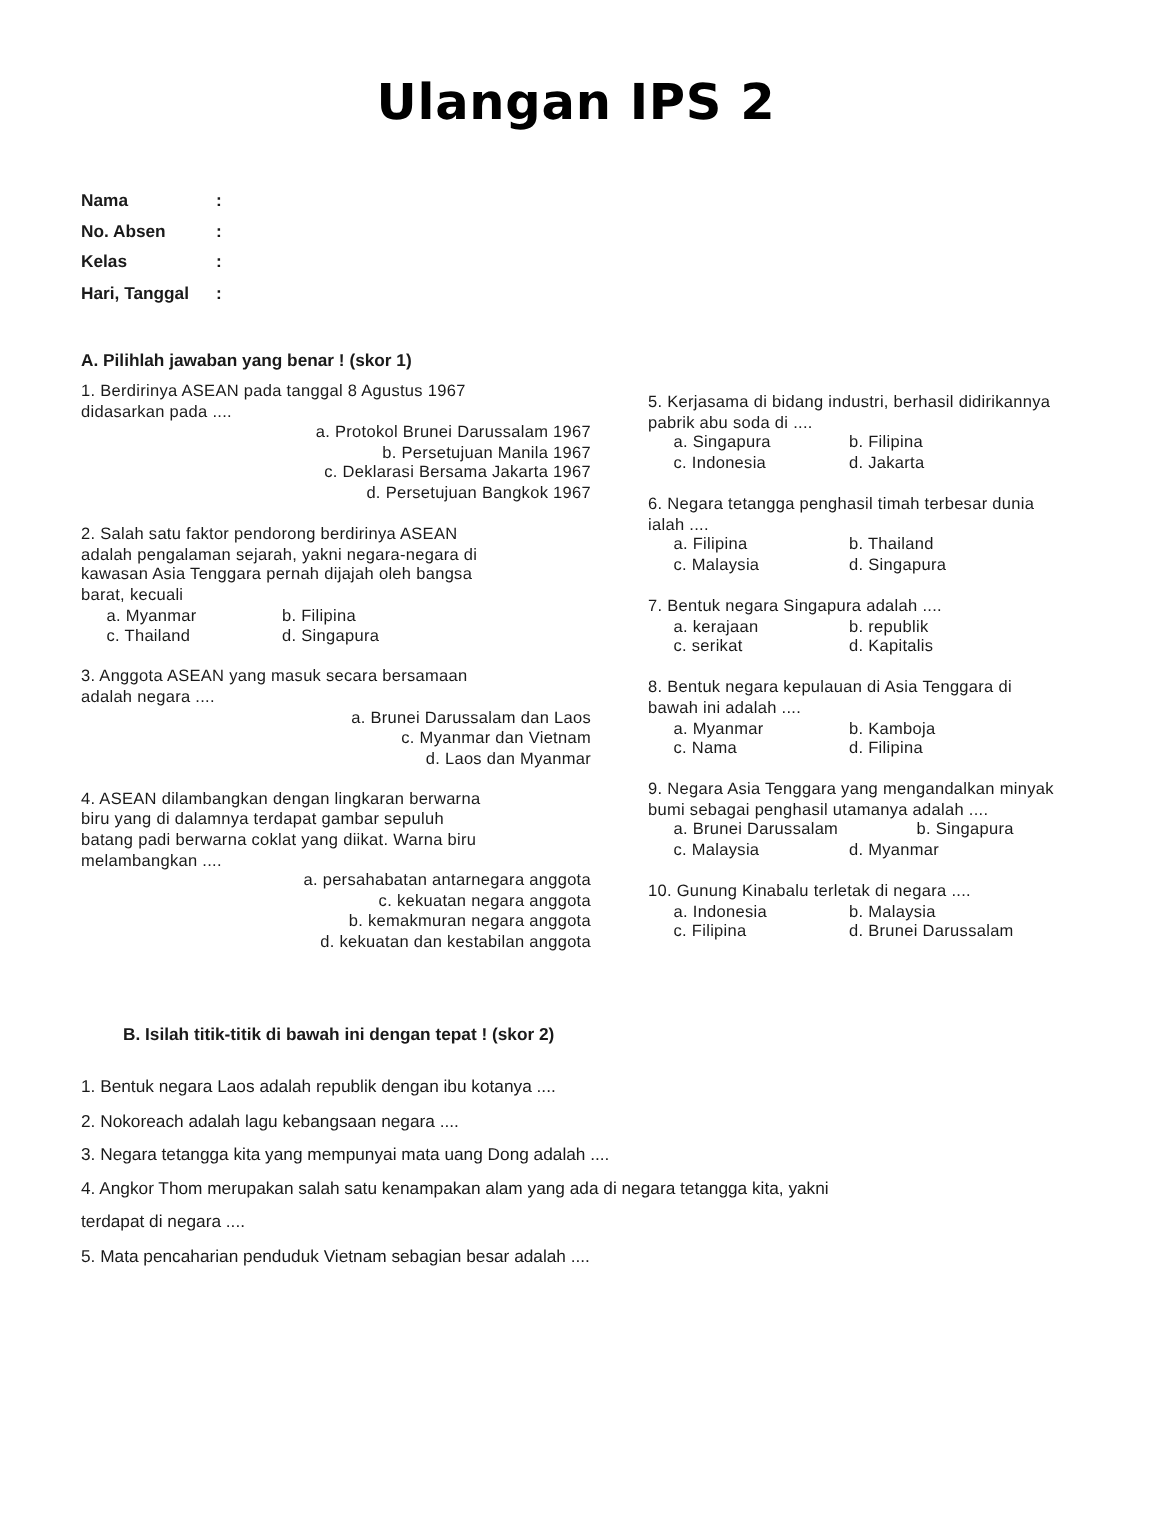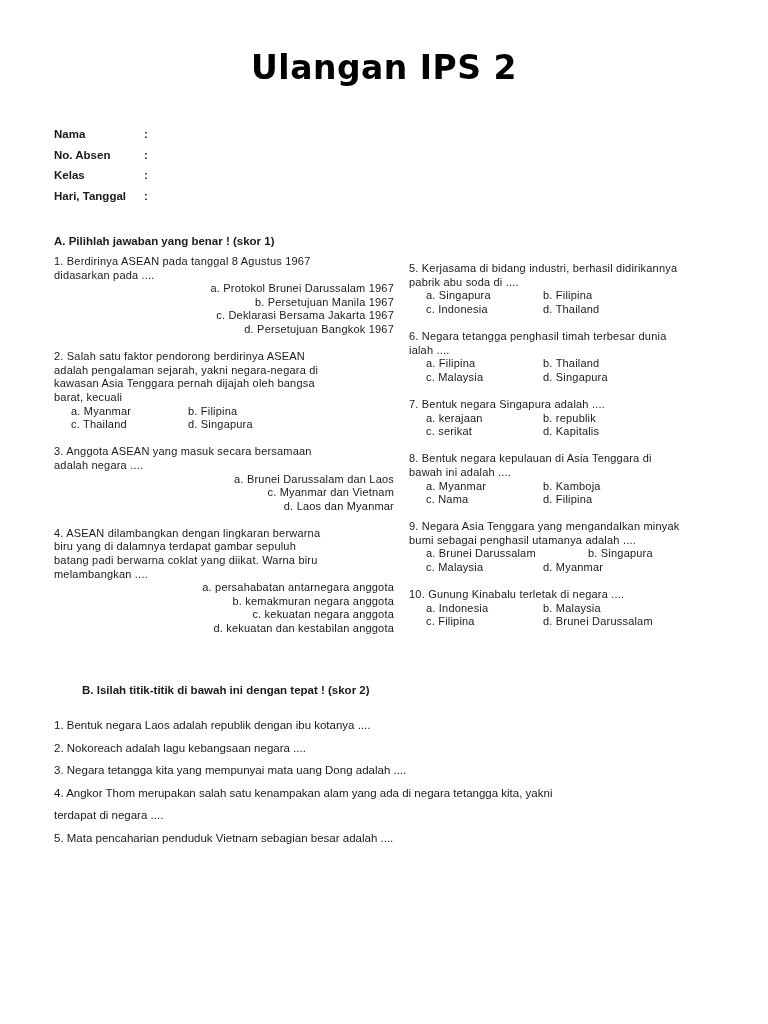--- a/index.html
+++ b/index.html
@@ -48,21 +48,21 @@
       font-weight: bold;
     }
 
     .col {
       position: absolute;
       font-size: 11px;
       line-height: 13.6px;
       letter-spacing: 0.2px;
     }
     .col-left { left: 54px; top: 255px; width: 340px; }
-    .col-right { left: 409px; top: 262px; width: 320px; }
+    .col-right { left: 432px; top: 262px; width: 320px; }
 
     .question { margin-bottom: 13.6px; }
     .question-text { white-space: pre-line; }
     .options-list { padding-left: 17px; text-align: right; }
     .options-list.indent-small { padding-left: 8px; }
     .options-grid {
       padding-left: 17px;
       display: grid;
       grid-template-columns: 117px auto;
     }
@@ -150,37 +150,37 @@
       </div>
     </div>
 
     <div class="question">
       <div class="question-text">4. ASEAN dilambangkan dengan lingkaran berwarna
 biru yang di dalamnya terdapat gambar sepuluh
 batang padi berwarna coklat yang diikat. Warna biru
 melambangkan ....</div>
       <div class="options-list indent-small">
         <div class="option">a. persahabatan antarnegara anggota</div>
+        <div class="option">c. kekuatan negara anggota</div>
         <div class="option">b. kemakmuran negara anggota</div>
-        <div class="option">c. kekuatan negara anggota</div>
         <div class="option">d. kekuatan dan kestabilan anggota</div>
       </div>
     </div>
   </div>
 
   <div class="col col-right">
 
     <div class="question">
       <div class="question-text">5. Kerjasama di bidang industri, berhasil didirikannya
 pabrik abu soda di ....</div>
       <div class="options-grid">
         <div class="option">a. Singapura</div>
         <div class="option">b. Filipina</div>
         <div class="option">c. Indonesia</div>
-        <div class="option">d. Thailand</div>
+        <div class="option">d. Jakarta</div>
       </div>
     </div>
 
     <div class="question">
       <div class="question-text">6. Negara tetangga penghasil timah terbesar dunia
 ialah ....</div>
       <div class="options-grid">
         <div class="option">a. Filipina</div>
         <div class="option">b. Thailand</div>
         <div class="option">c. Malaysia</div>

